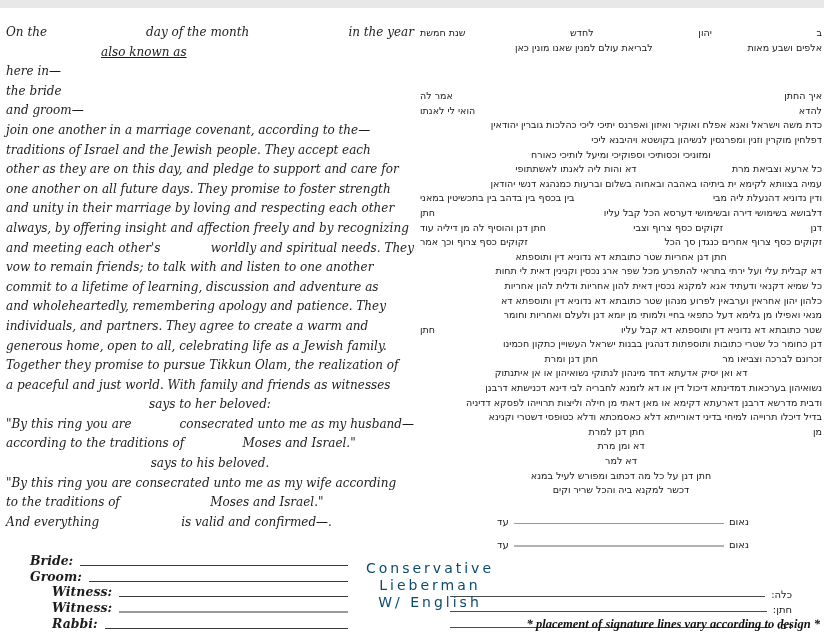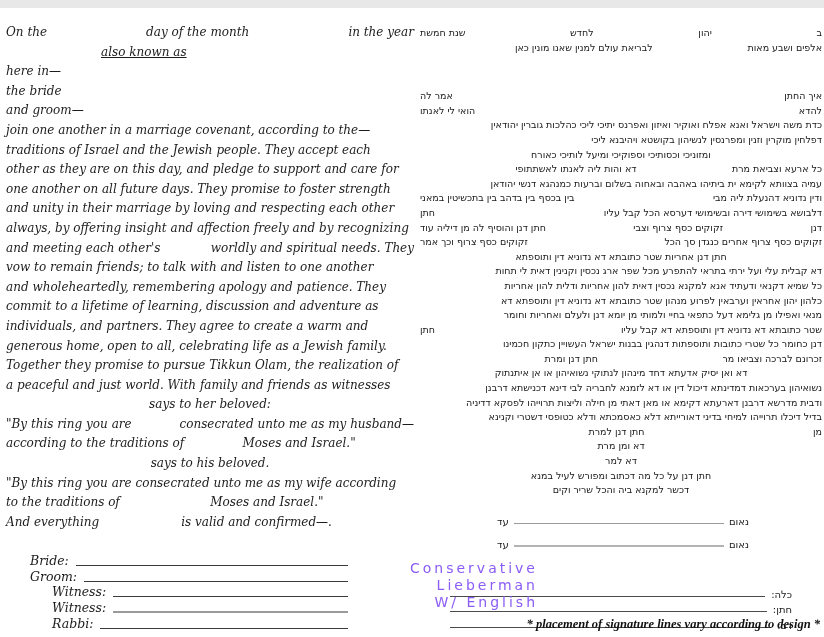--- a/index.html
+++ b/index.html
@@ -17,41 +17,41 @@
   .heb-col .line{display:flex;white-space:pre;}
 
   .line .gap{flex:1 1 20px;}
   .line.c{justify-content:center;}
   .line.ind{padding-left:95px;text-decoration:underline;}
 
   
   .eng-sign{position:absolute;left:30px;top:544px;width:318px;
     font:italic 12.5px "DejaVu Serif","Liberation Serif",serif;}
   .sig-row{display:flex;align-items:flex-end;height:15.8px;}
-  .sig-row .sig-label{margin-right:7px;white-space:pre;}
+  .sig-row .sig-label{margin-right:7px;white-space:pre;font-weight:bold;}
   .sig-row:nth-child(n+3){margin-left:22px;}
   .sig-line{flex:1 1 auto;border-bottom:1px solid #3a3a3a;margin-bottom:2px;}
   .sig-row:nth-child(4) .sig-line{border-bottom:2.5px solid #9a9a9a;}
 
   
   .heb-wit{position:absolute;left:497px;top:496px;width:252px;direction:rtl;
     font:10px "DejaVu Sans","Liberation Sans",sans-serif;}
   .wit-row{display:flex;align-items:flex-end;height:23px;}
   .wit-row .sig-line{border-bottom:1px solid #9b9b9b;margin:0 5px 3px 5px;}
   .wit-row:nth-child(2) .sig-line{border-bottom:2px solid #b3b3b3;}
 
   
   .heb-lab{position:absolute;left:450px;top:576px;width:342px;direction:rtl;
     font:10px "DejaVu Sans","Liberation Sans",sans-serif;}
   .lab-row{display:flex;align-items:flex-end;height:15.6px;}
   .lab-row .sig-line{border-bottom:1px solid #4a4a4a;margin:0 6px 3px 0;}
 
   
-  .title{position:absolute;left:322px;top:552px;width:216px;text-align:right;
-    font:14px/17px "DejaVu Sans","Liberation Sans",sans-serif;letter-spacing:3px;color:#8b5cf6;}
+  .title{position:absolute;left:322px;top:552px;width:216px;text-align:center;
+    font:14px/17px "DejaVu Sans","Liberation Sans",sans-serif;letter-spacing:3px;color:#0c4a6e;}
 
   
   .footnote{position:absolute;left:452px;top:609px;width:368px;text-align:right;
     font:italic bold 12.5px "Liberation Serif","DejaVu Serif",serif;color:#111;}
 </style>
 </head>
 <body>
 
 <div class="page">
 
@@ -62,22 +62,22 @@
       <div class="line "><span>the bride</span></div>
       <div class="line "><span>and groom—</span></div>
       <div class="line "><span>join one another in a marriage covenant, according to the—</span></div>
       <div class="line "><span>traditions of Israel and the Jewish people. They accept each</span></div>
       <div class="line "><span>other as they are on this day, and pledge to support and care for</span></div>
       <div class="line "><span>one another on all future days. They promise to foster strength</span></div>
       <div class="line "><span>and unity in their marriage by loving and respecting each other</span></div>
       <div class="line "><span>always, by offering insight and affection freely and by recognizing</span></div>
       <div class="line "><span>and meeting each other's</span><span class="gap"></span><span>worldly and spiritual needs. They</span></div>
       <div class="line "><span>vow to remain friends; to talk with and listen to one another</span></div>
+      <div class="line "><span>commit to a lifetime of learning, discussion and adventure as</span></div>
       <div class="line "><span>and wholeheartedly, remembering apology and patience. They</span></div>
-      <div class="line "><span>commit to a lifetime of learning, discussion and adventure as</span></div>
       <div class="line "><span>individuals, and partners. They agree to create a warm and</span></div>
       <div class="line "><span>generous home, open to all, celebrating life as a Jewish family.</span></div>
       <div class="line "><span>Together they promise to pursue Tikkun Olam, the realization of</span></div>
       <div class="line "><span>a peaceful and just world. With family and friends as witnesses</span></div>
       <div class="line c"><span>says to her beloved:</span></div>
       <div class="line "><span>"By this ring you are</span><span class="gap"></span><span>consecrated unto me as my husband—</span></div>
       <div class="line "><span>according to the traditions of</span><span class="gap"></span><span>Moses and Israel."</span><span class="gap"></span></div>
       <div class="line c"><span>says to his beloved.</span></div>
       <div class="line "><span>"By this ring you are consecrated unto me as my wife according</span></div>
       <div class="line "><span>to the traditions of</span><span class="gap"></span><span>Moses and Israel."</span><span class="gap"></span></div>

